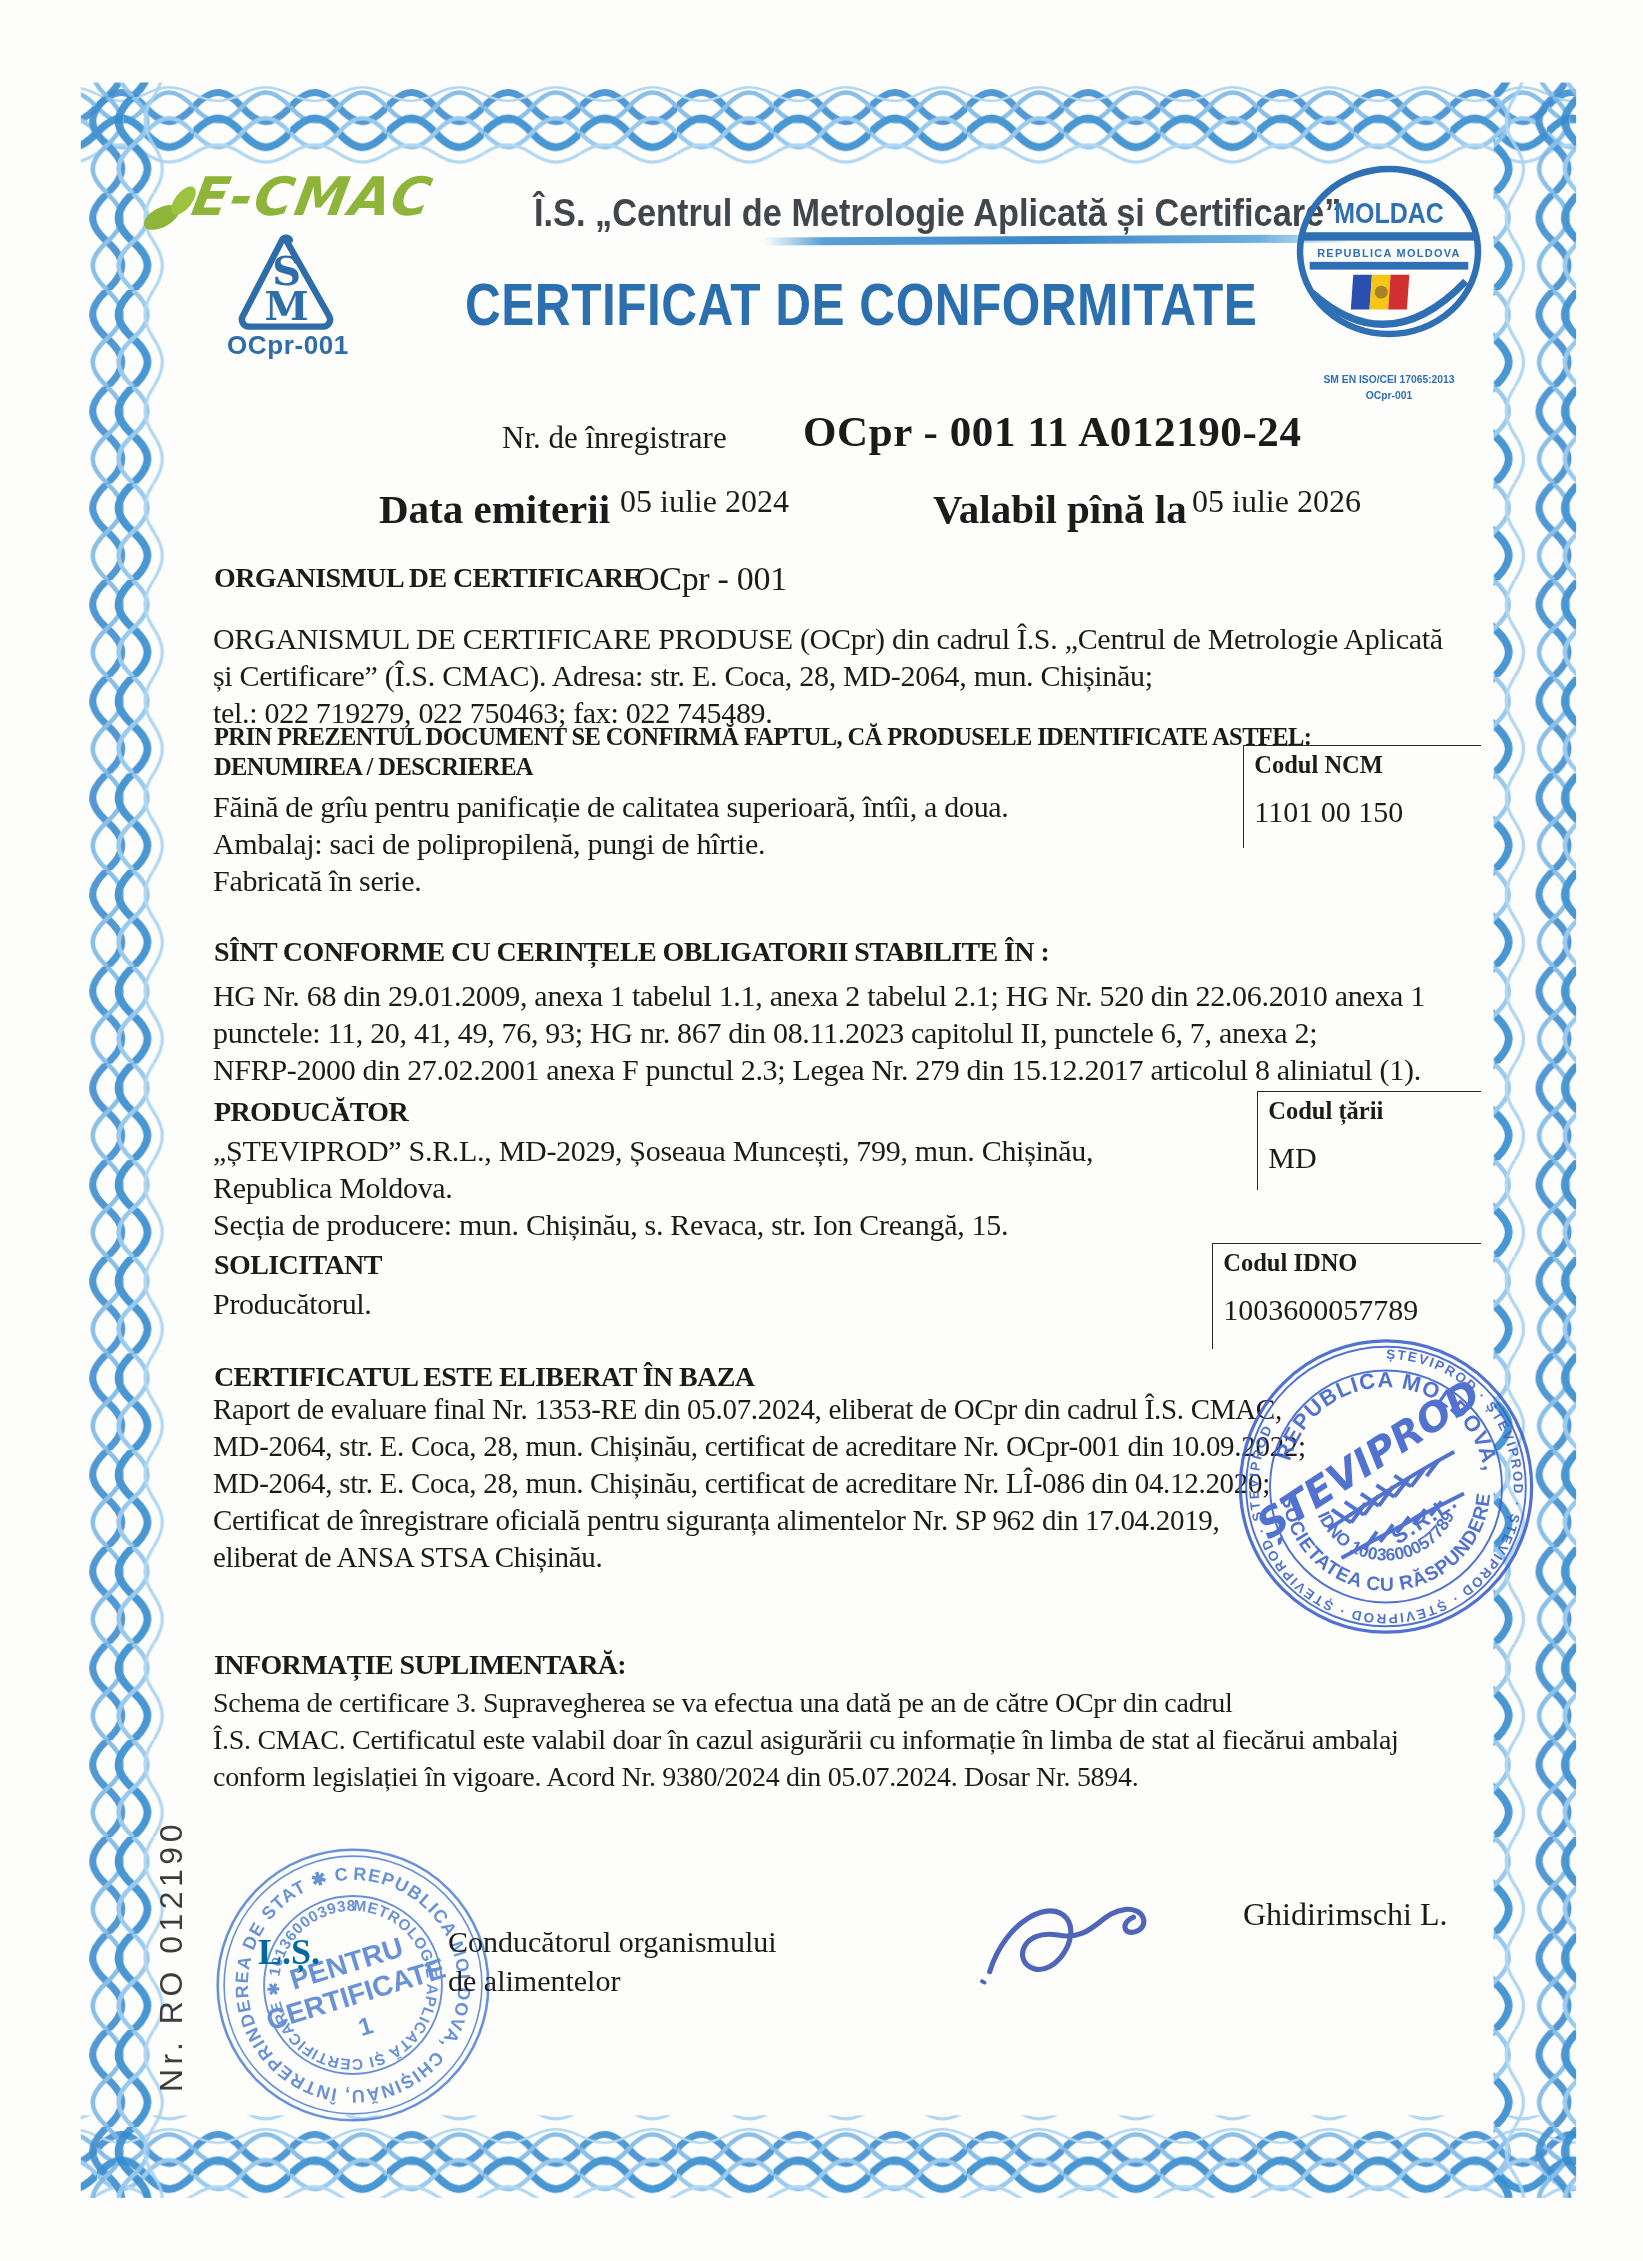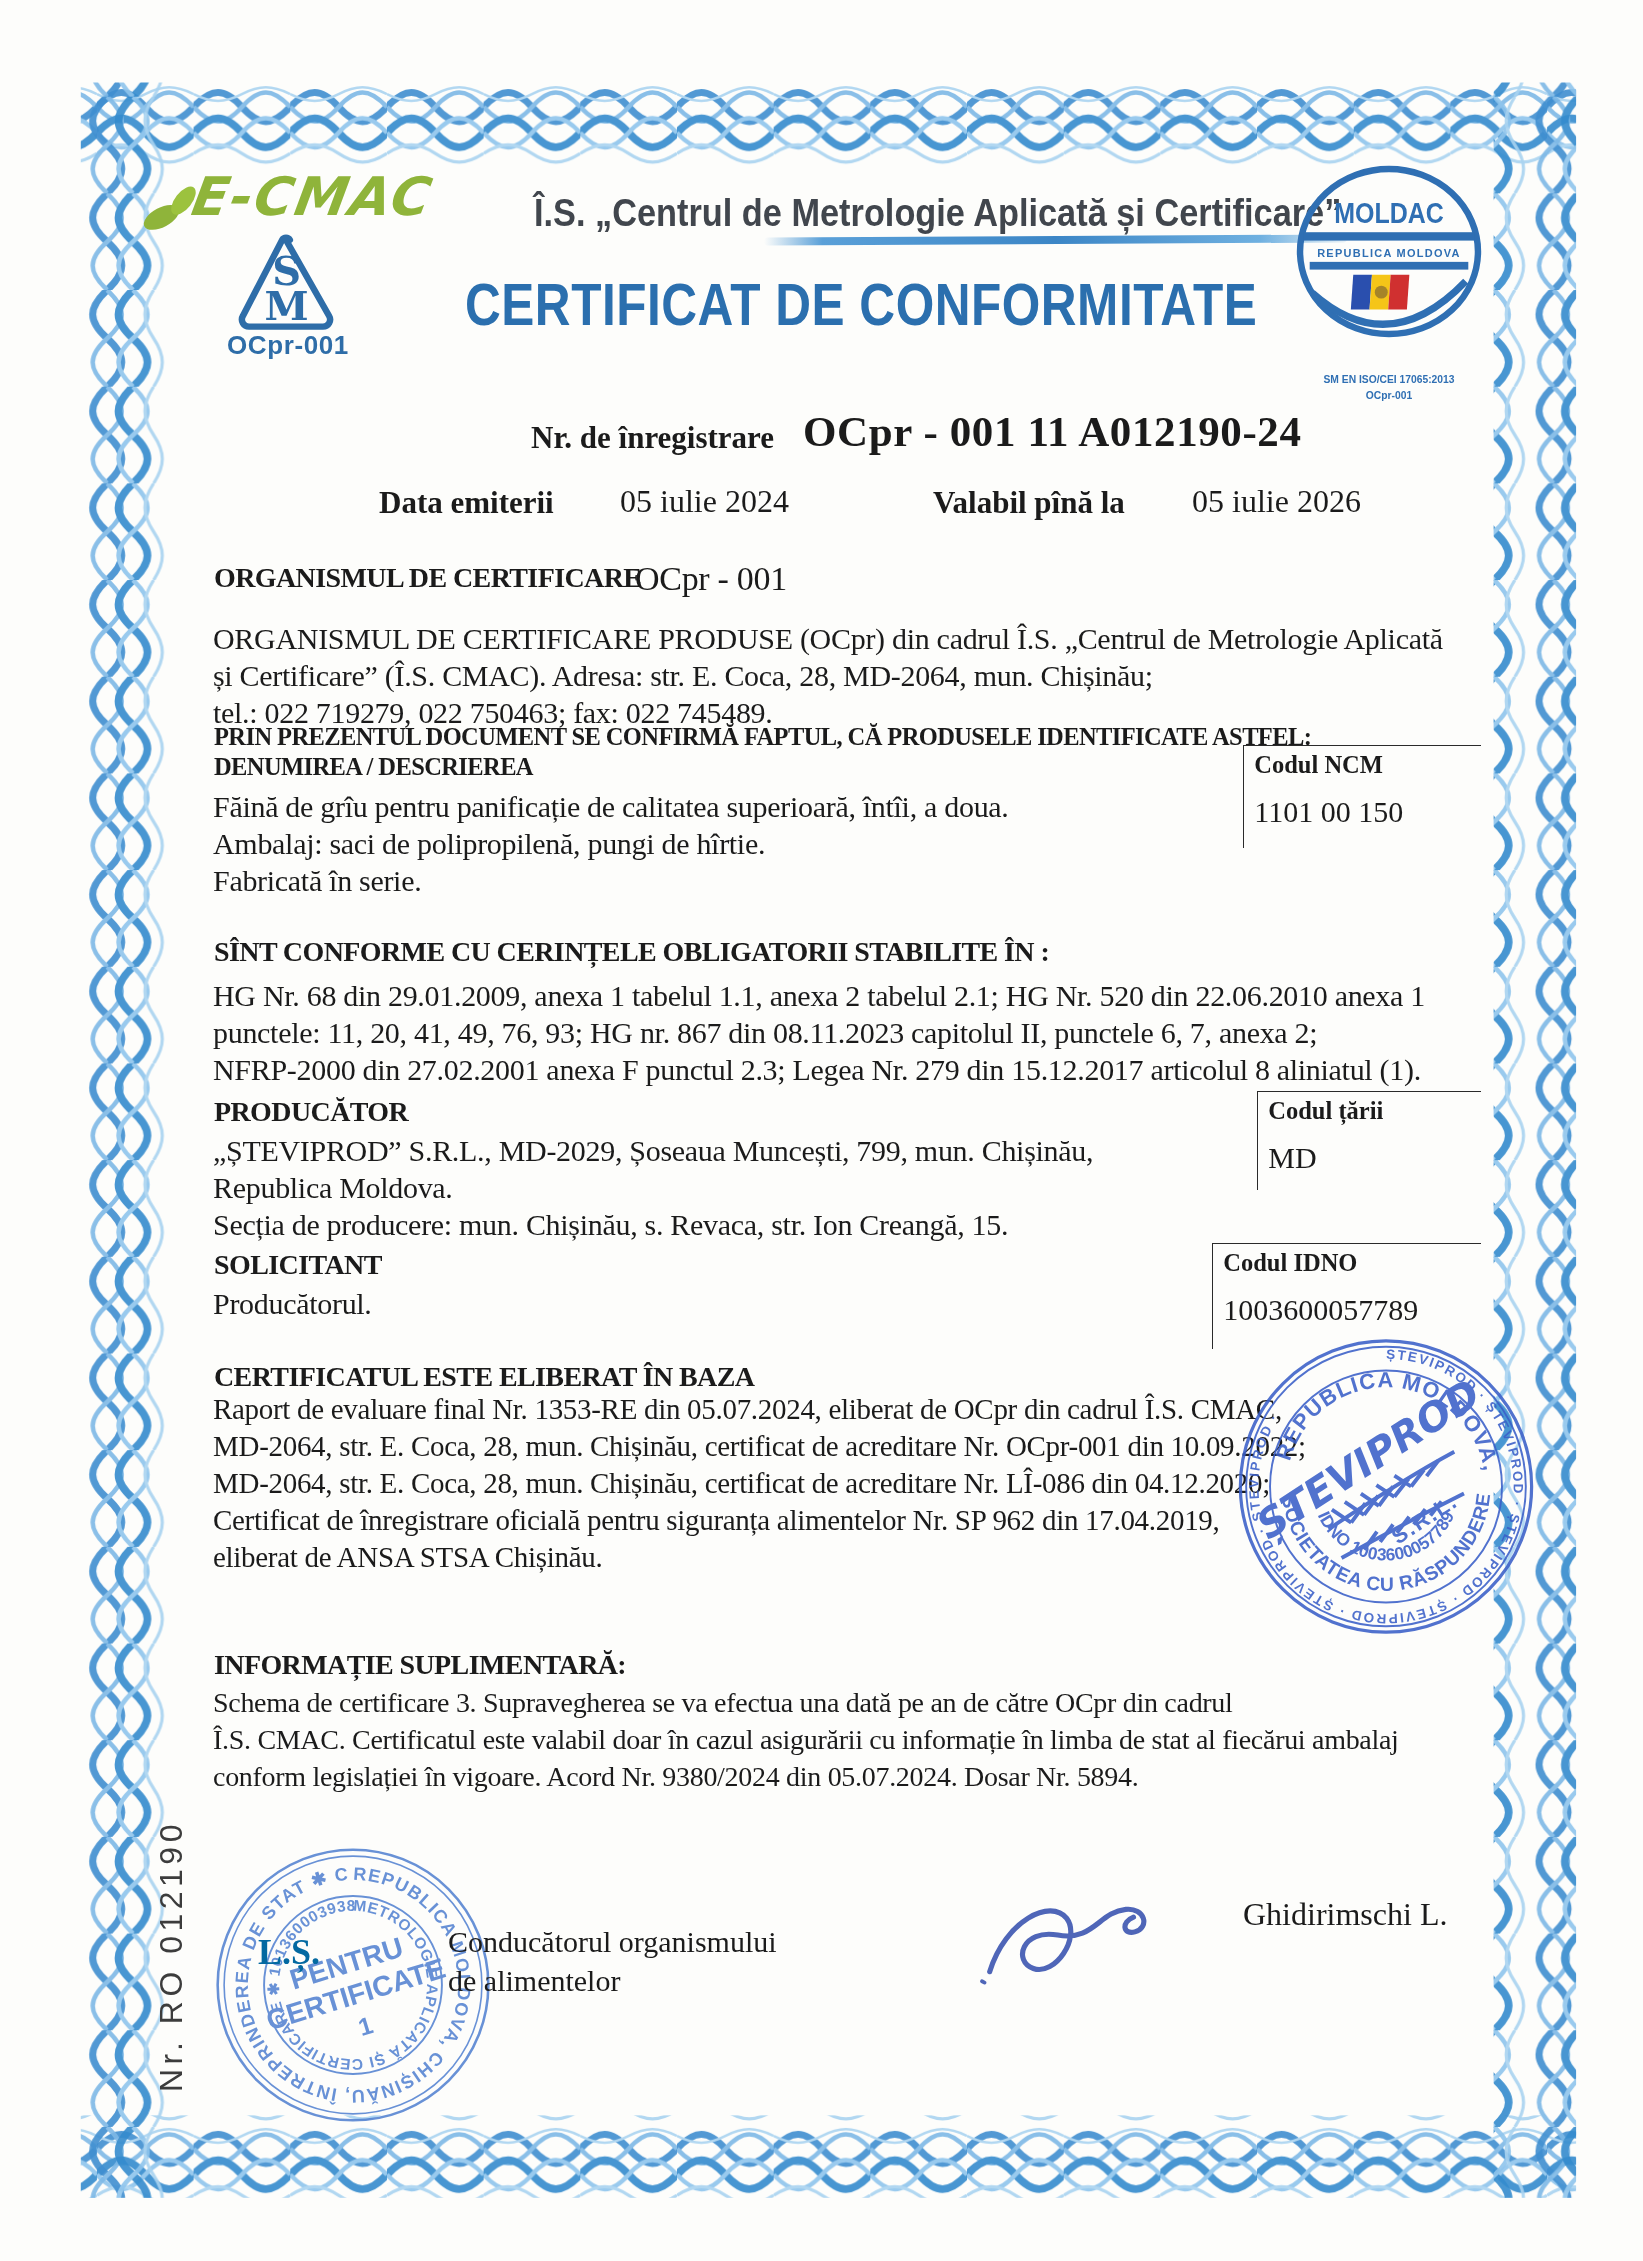--- a/index.html
+++ b/index.html
@@ -34,23 +34,23 @@
     font-weight:bold;font-size:59px;color:#2b6fae;
     transform:scaleX(0.84);transform-origin:left top;white-space:nowrap;
     letter-spacing:0.6px;
   }
   .sm-label{
     left:227px;top:330px;font-family:"Liberation Sans",sans-serif;
     font-weight:bold;font-size:26px;color:#2e6da8;letter-spacing:0.6px;
   }
 
   
-  .reg-label{left:531px;top:420px;font-weight:bold;font-size:31px;}
+  .reg-label{left:502px;top:420px;font-weight:normal;font-size:31px;}
   .reg-number{left:803px;top:407px;font-weight:bold;font-size:43px;letter-spacing:0.6px;}
-  .date-label{font-weight:bold;font-size:31px;text-align:right;}
+  .date-label{font-weight:bold;font-size:41px;text-align:right;}
   .date-value{font-size:32px;margin-left:32px;}
 
   
   .sec-h{font-weight:bold;font-size:28px;letter-spacing:-0.6px;white-space:nowrap;}
   .sec-h-sm{font-weight:bold;font-size:24.5px;letter-spacing:-0.6px;white-space:nowrap;}
   .body-line{font-size:30px;white-space:nowrap;letter-spacing:-0.3px;}
   .body-block div{line-height:37px;}
 
   .code-box{
     border-top:1.9px solid #2a2a2a;border-left:1.9px solid #2a2a2a;

